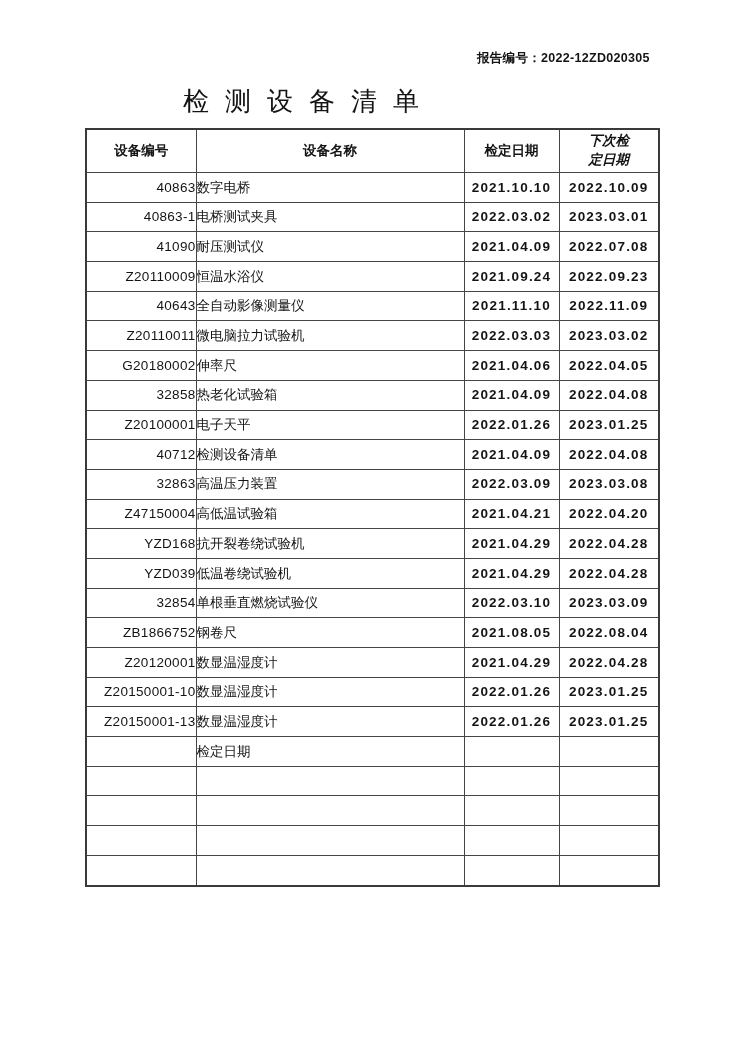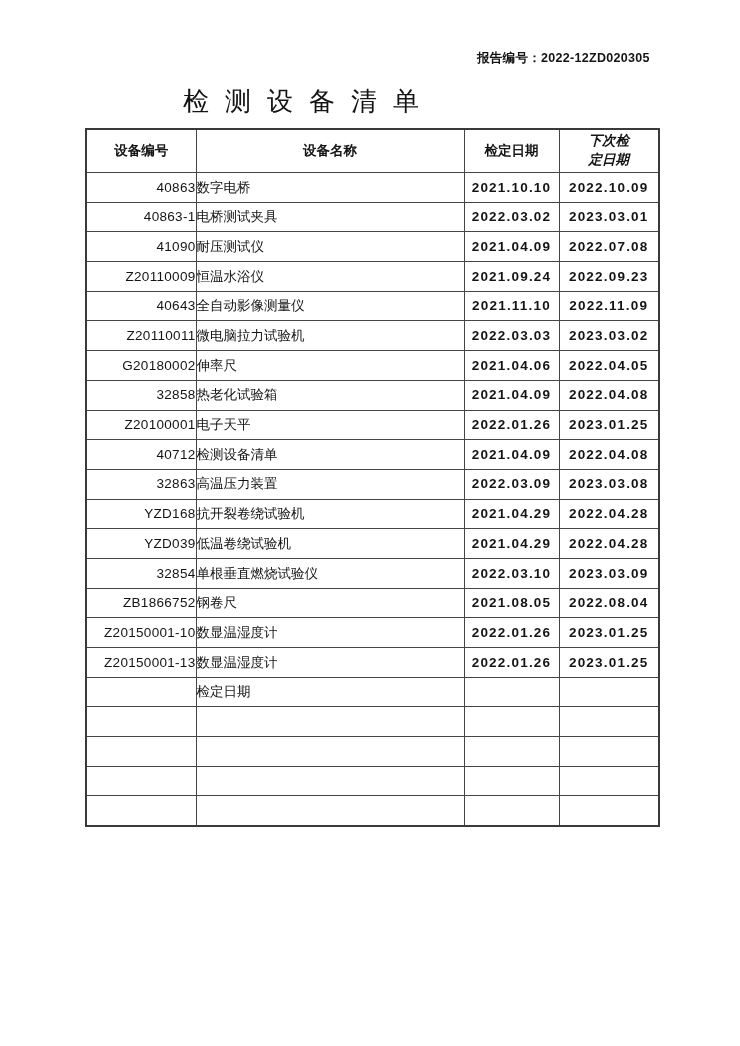--- a/index.html
+++ b/index.html
@@ -179,20 +179,26 @@
     <td class="c3">2021.04.09</td>
     <td class="c4">2022.04.08</td>
   </tr>
         <tr>
     <td class="c1">32863</td>
     <td class="c2">高温压力装置</td>
     <td class="c3">2022.03.09</td>
     <td class="c4">2023.03.08</td>
   </tr>
         <tr>
+    <td class="c1">Z47150004</td>
+    <td class="c2">高低温试验箱</td>
+    <td class="c3">2021.04.21</td>
+    <td class="c4">2022.04.20</td>
+  </tr>
+        <tr>
     <td class="c1">YZD168</td>
     <td class="c2">抗开裂卷绕试验机</td>
     <td class="c3">2021.04.29</td>
     <td class="c4">2022.04.28</td>
   </tr>
         <tr>
     <td class="c1">YZD039</td>
     <td class="c2">低温卷绕试验机</td>
     <td class="c3">2021.04.29</td>
     <td class="c4">2022.04.28</td>
@@ -203,20 +209,26 @@
     <td class="c3">2022.03.10</td>
     <td class="c4">2023.03.09</td>
   </tr>
         <tr>
     <td class="c1">ZB1866752</td>
     <td class="c2">钢卷尺</td>
     <td class="c3">2021.08.05</td>
     <td class="c4">2022.08.04</td>
   </tr>
         <tr>
+    <td class="c1">Z20120001</td>
+    <td class="c2">数显温湿度计</td>
+    <td class="c3">2021.04.29</td>
+    <td class="c4">2022.04.28</td>
+  </tr>
+        <tr>
     <td class="c1">Z20150001-10</td>
     <td class="c2">数显温湿度计</td>
     <td class="c3">2022.01.26</td>
     <td class="c4">2023.01.25</td>
   </tr>
         <tr>
     <td class="c1">Z20150001-13</td>
     <td class="c2">数显温湿度计</td>
     <td class="c3">2022.01.26</td>
     <td class="c4">2023.01.25</td>

